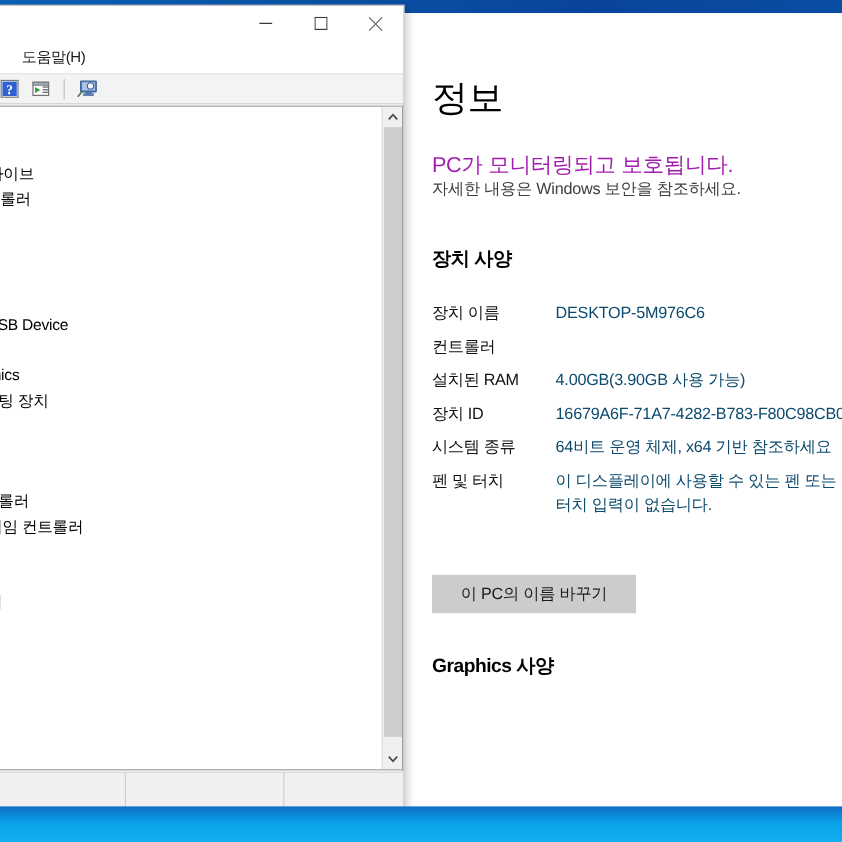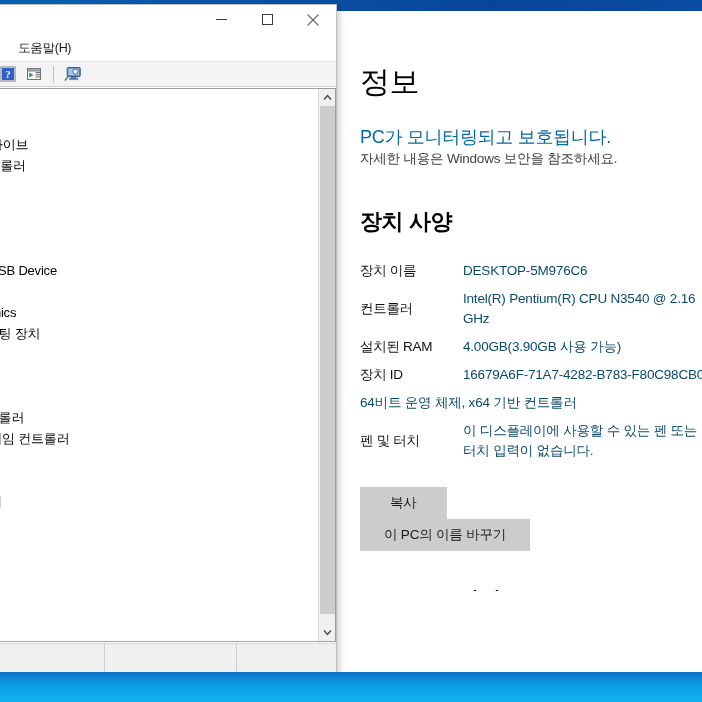--- a/index.html
+++ b/index.html
@@ -31,47 +31,47 @@
     overflow:hidden;
   }
   .settings-inner { position:absolute; left:24px; top:0px; width:342px; }
 
   .page-title {
     font-size:30px; color:#000; font-weight:400;
     letter-spacing:-0.5px;
     margin-top:51px;
   }
   .protect-line {
-    font-size:18px; color:#0369a1; margin-top:22px; letter-spacing:-0.3px;
+    font-size:18px; color:#a21caf; margin-top:22px; letter-spacing:-0.3px;
   }
   .sec-link {
     font-size:13.5px; color:#404040; margin-top:20px; letter-spacing:-0.2px;
     cursor:pointer;
   }
   .section-head {
-    font-size:22px; color:#000; margin-top:39px; letter-spacing:-0.4px;
+    font-size:16px; color:#000; margin-top:39px; letter-spacing:-0.4px;
   }
   .spec-table { margin-top:24px; width:100%; }
-  .spec-row { display:flex; align-items:center; margin-bottom:8px; }
+  .spec-row { display:flex; align-items:flex-start; margin-bottom:8px; }
   .spec-label {
     width:103px; flex:0 0 103px; font-size:13.5px; color:#111;
     line-height:20px; letter-spacing:-0.3px;
   }
   .spec-value {
     font-size:13.5px; color:#0c4a6e; line-height:20px;
     letter-spacing:-0.2px; white-space:nowrap;
   }
   .spec-value.wrap { white-space:normal; }
   .btn {
     display:inline-block; background:#cccccc; color:#1a1a1a;
     font-size:13.5px; border:none; padding:8px 22px;
     letter-spacing:-0.2px; cursor:pointer; line-height:16px;
   }
   .btn-copy { margin-top:18px; padding:8px 30px; }
-  .btn-rename { padding:8px 24px; }
+  .btn-rename { margin-top:22px; padding:8px 24px; }
   .win-section { margin-top:34px; }
   .win-section .section-head { margin-top:0; }
 
   
   #devmgr {
     position:absolute; left:-61px; top:4px; width:398px; height:676px;
     background:#ffffff;
     border:1px solid #bfbfbf;
     box-shadow:2px 2px 7px rgba(0,0,0,0.22);
   }
@@ -163,40 +163,39 @@
 
       <h2 class="section-head">장치 사양</h2>
 
       <div class="spec-table">
         <div class="spec-row">
           <div class="spec-label">장치 이름</div>
           <div class="spec-value">DESKTOP-5M976C6</div>
         </div>
         <div class="spec-row">
           <div class="spec-label">컨트롤러</div>
-          <div class="spec-value wrap">Intel(R) Pentium(R) CPU  N3540  @ 2.16 GHz</div>
         </div>
         <div class="spec-row">
           <div class="spec-label">설치된 RAM</div>
           <div class="spec-value">4.00GB(3.90GB 사용 가능)</div>
         </div>
         <div class="spec-row">
           <div class="spec-label">장치 ID</div>
           <div class="spec-value">16679A6F-71A7-4282-B783-F80C98CB0E23</div>
         </div>
         <div class="spec-row">
-          <div class="spec-value">64비트 운영 체제, x64 기반 컨트롤러</div>
+          <div class="spec-label">시스템 종류</div>
+          <div class="spec-value">64비트 운영 체제, x64 기반 참조하세요</div>
         </div>
         <div class="spec-row">
           <div class="spec-label">펜 및 터치</div>
           <div class="spec-value wrap">이 디스플레이에 사용할 수 있는 펜 또는 터치 입력이 없습니다.</div>
         </div>
       </div>
 
-      <button class="btn btn-copy">복사</button>
       <br>
       <button class="btn btn-rename">이 PC의 이름 바꾸기</button>
 
       <div class="win-section">
         <h2 class="section-head">Graphics 사양</h2>
 
       </div>
     </div>
   </div>
 

